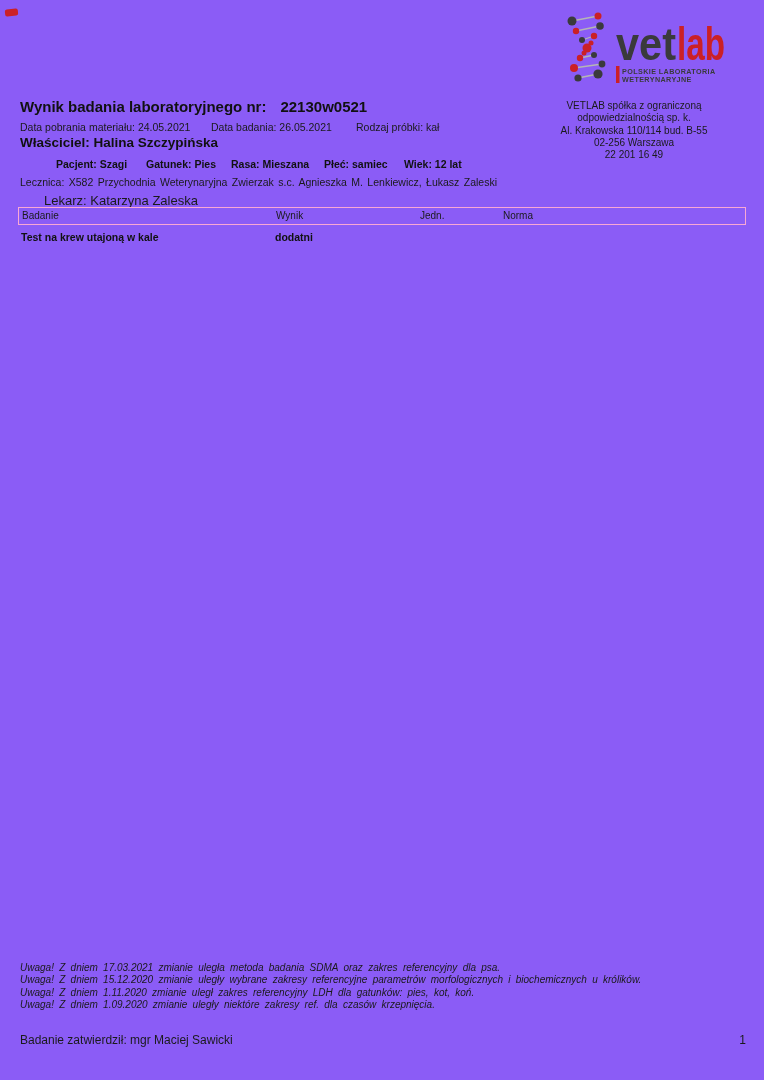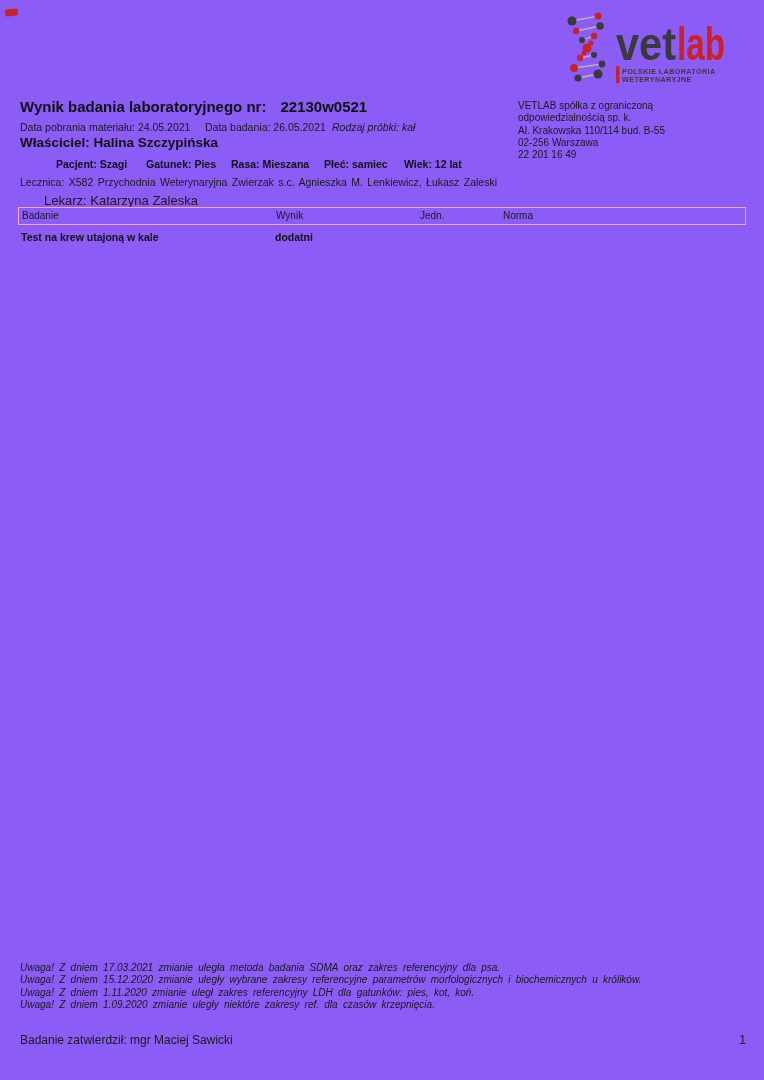--- a/index.html
+++ b/index.html
@@ -15,29 +15,29 @@
   .corner-mark{
     left:5px;top:9px;width:13px;height:7px;
     background:#cb2127;border-radius:2px;
     transform:rotate(-6deg);
   }
   
   .logo{left:564px;top:12px;width:164px;height:76px;}
   
   .company{
     left:518px;top:100px;width:232px;
-    font-size:10px;line-height:12.3px;color:#1a1a1a;
+    text-align:center;font-size:10px;line-height:12.3px;color:#1a1a1a;
   }
   
   .title-row{left:20px;top:98px;font-size:15px;font-weight:bold;color:#111;}
   .title-number{margin-left:14px;}
   .meta-row{left:0;top:121px;width:764px;height:13px;font-size:10.5px;color:#1a1a1a;}
   .meta-row .m0{position:absolute;left:20px;}
-  .meta-row .m1{position:absolute;left:205px;}
-  .meta-row .m2{position:absolute;left:332px;font-style:italic;}
+  .meta-row .m1{position:absolute;left:211px;}
+  .meta-row .m2{position:absolute;left:356px;}
   .owner-row{left:20px;top:135px;font-size:13.5px;font-weight:bold;color:#111;}
   .patient-row{left:0;top:158px;width:764px;height:13px;font-size:10.5px;font-weight:bold;color:#111;margin-left:36px;}
   .patient-row .p0{position:absolute;left:20px;}
   .patient-row .p1{position:absolute;left:110px;}
   .patient-row .p2{position:absolute;left:195px;}
   .patient-row .p3{position:absolute;left:288px;}
   .patient-row .p4{position:absolute;left:368px;}
   .clinic-row{left:20px;top:176px;width:720px;font-size:10.5px;color:#1a1a1a;word-spacing:1.5px;}
   .doctor-row{left:20px;top:193px;font-size:13px;color:#1a1a1a;padding-left:24px;}
   

